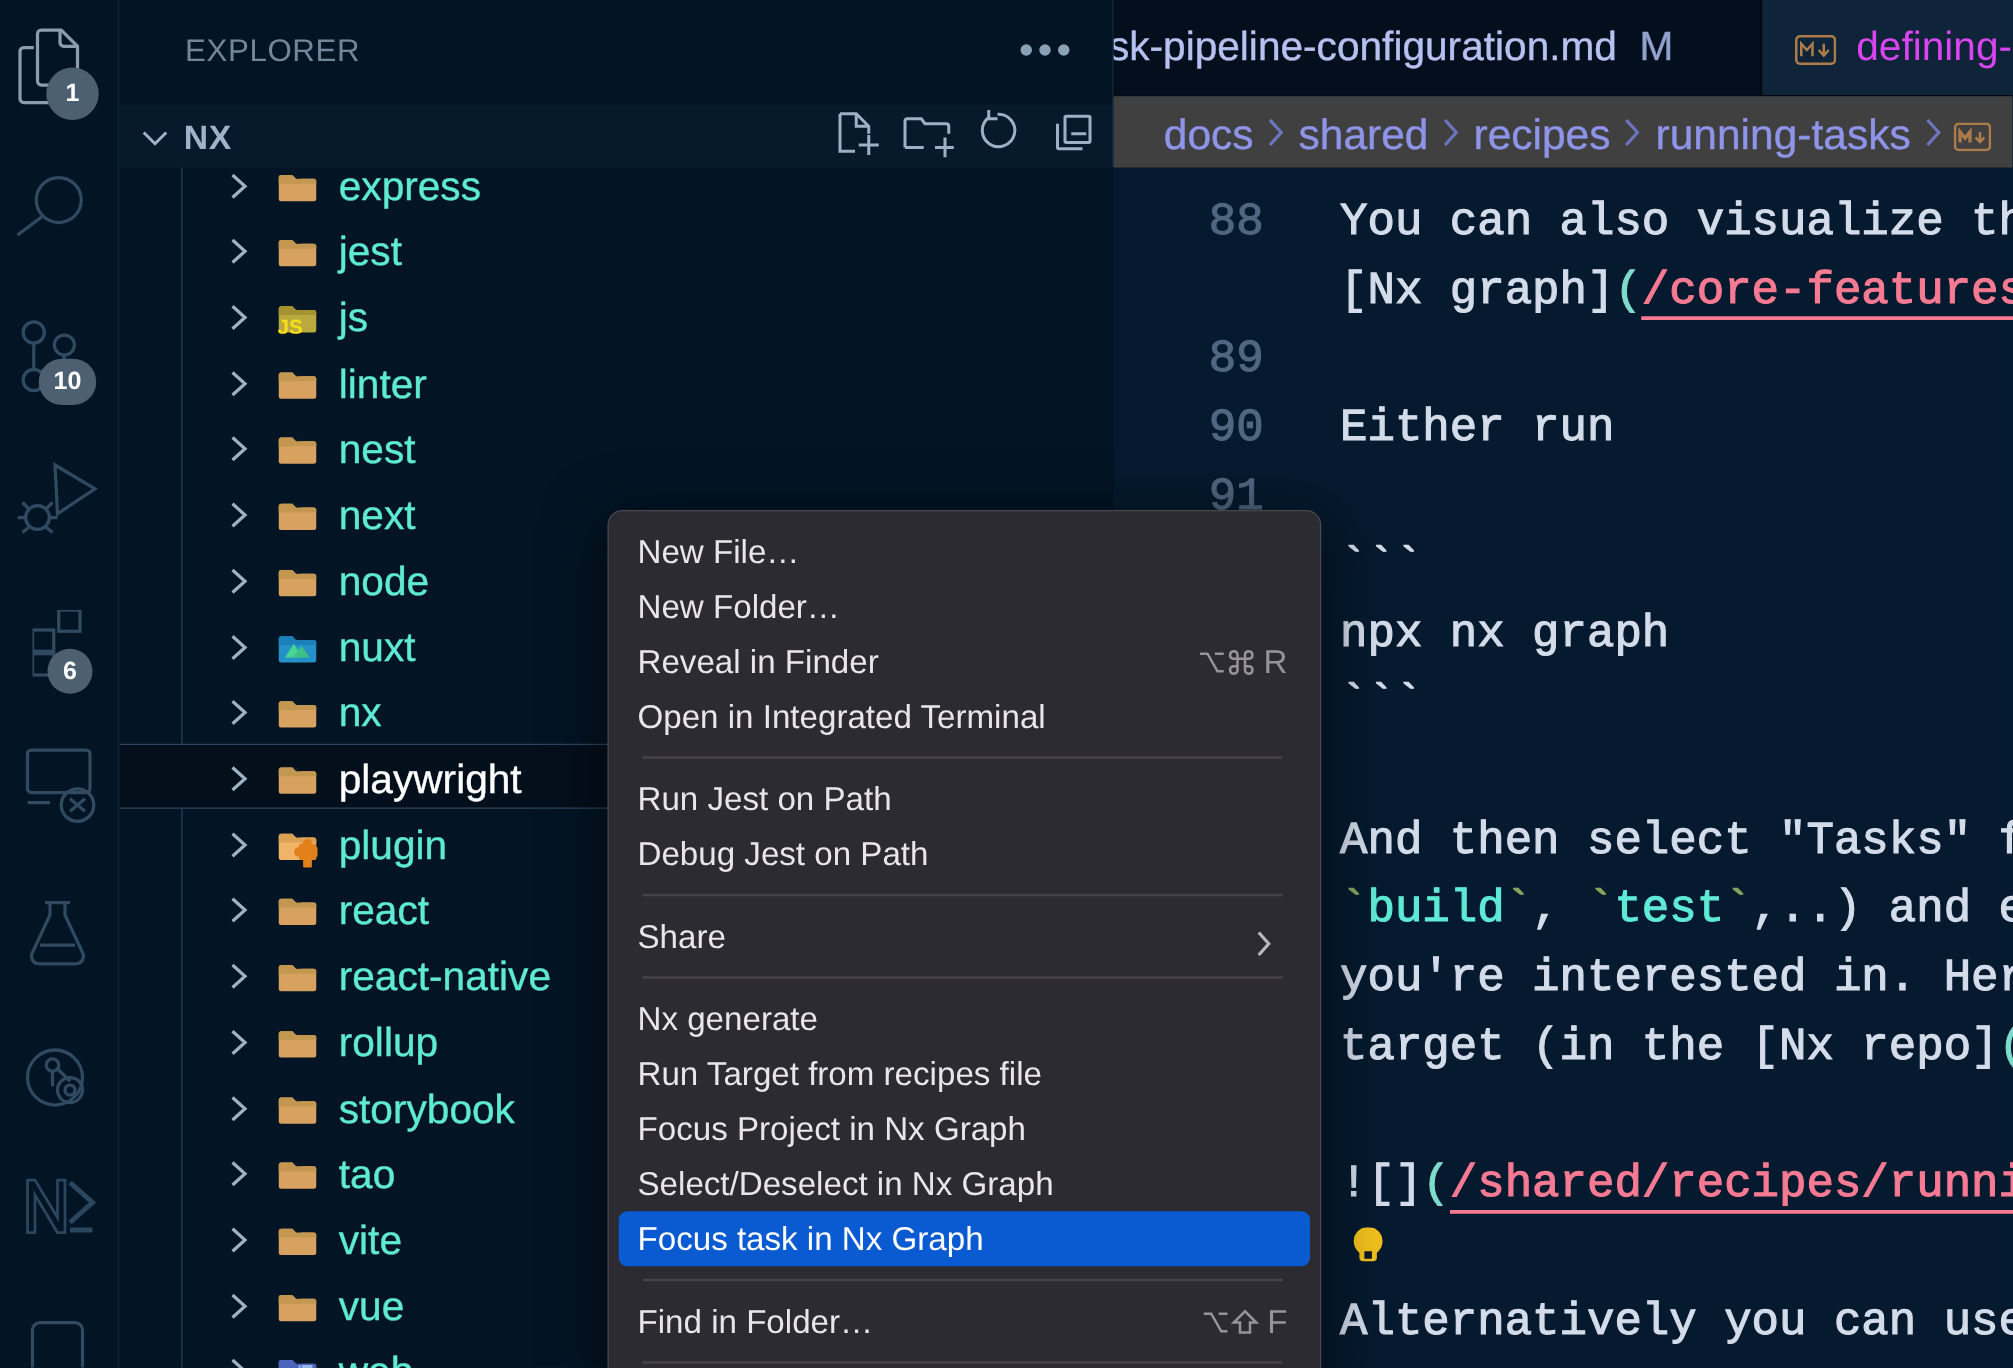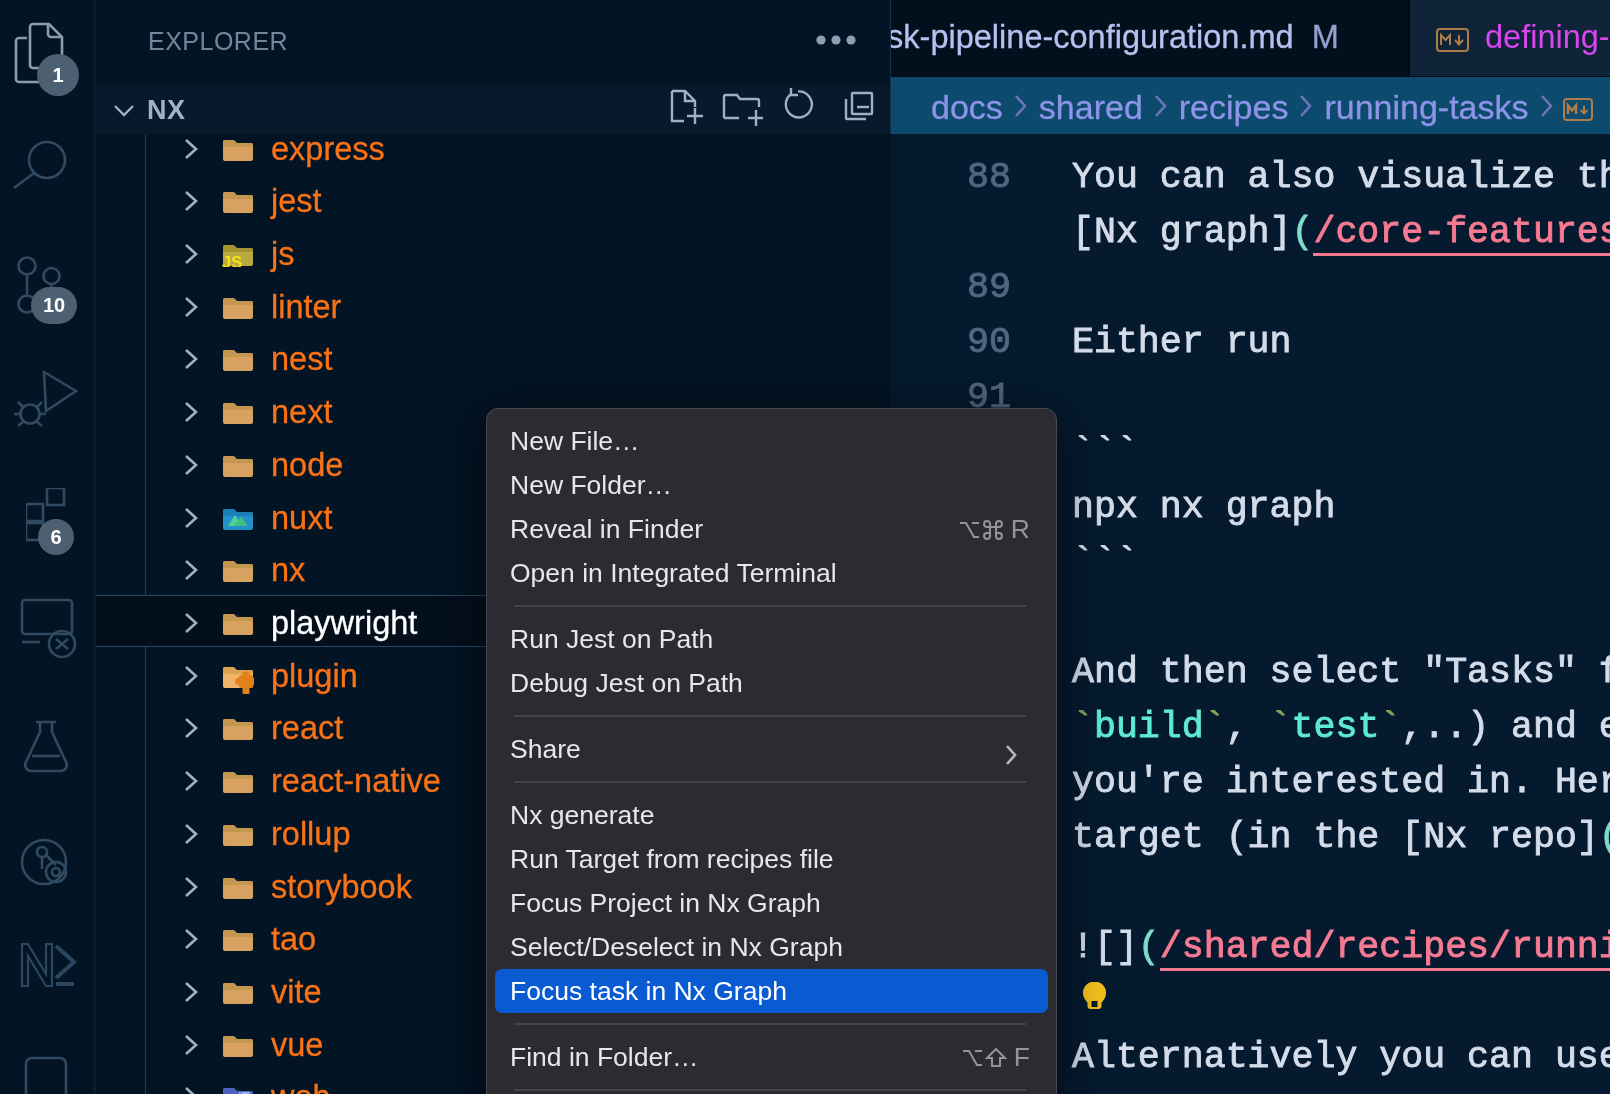--- a/index.html
+++ b/index.html
@@ -20,38 +20,38 @@
   #nxrow { position:absolute; left:0; top:84px; width:795px; height:50px;
     background:#061a2c; }
   #nxlab { position:absolute; left:51px; top:11px; font-size:27px; font-weight:bold;
     color:#9fb3c8; letter-spacing:0.5px; }
   .guide { position:absolute; left:49px; top:134px; width:1px; height:960px;
     background:#24405c; }
 
   .row { position:absolute; left:0; width:795px; height:53px; }
   .row .chev { position:absolute; left:86px; top:13px; }
   .row .fico { position:absolute; left:126px; top:13px; }
-  .row .lab { position:absolute; left:175px; top:9px; font-size:32.5px; color:#f97316;
+  .row .lab { position:absolute; left:175px; top:9px; font-size:32.5px; color:#5eead4;
     -webkit-text-stroke:0.3px currentColor; }
   #selrow { position:absolute; left:0; top:595px; width:795px; height:52px;
     background:#040f1c; border-top:1px solid #2a4763; border-bottom:1px solid #2a4763; }
 
   
   #editor { position:absolute; left:891px; top:0; width:719px; height:1094px;
     background:#051a2e; }
   #tabbar { position:absolute; left:0; top:0; width:719px; height:76px; background:#0f2438; }
   #tab1 { position:absolute; left:0; top:0; width:517px; height:76px; background:#030f1c;
     overflow:hidden; }
   #tab1 .t { position:absolute; left:-31px; top:19px; font-size:32.5px; color:#b6c1f0;
     white-space:pre; -webkit-text-stroke:0.3px currentColor; }
   #tab1 .m { color:#91a1ce; }
   #tab2 { position:absolute; left:519px; top:0; width:200px; height:76px; background:#0f2438;
     overflow:hidden; }
   #tab2 .t { position:absolute; left:75px; top:19px; font-size:32.5px; color:#d946ef; }
-  #crumbs { position:absolute; left:0; top:77px; width:719px; height:57px; background:#0c4a6e;
+  #crumbs { position:absolute; left:0; top:77px; width:719px; height:57px; background:#404040;
     font-size:34px; color:#8e94e8; -webkit-text-stroke:0.3px currentColor; }
   #crumbs span.s { display:inline-block; width:36px; }
 
   #code { position:absolute; left:0; top:134px; width:719px; height:960px;
     font-family:"Liberation Mono", monospace; font-size:36.6px; white-space:pre;
     -webkit-text-stroke:0.9px currentColor; }
   .cl { position:absolute; left:181px; height:55px; line-height:55px; color:#d4dcea; }
   .ln { position:absolute; left:0; width:120px; height:55px; line-height:55px;
     text-align:right; color:#516680; }
   .teal { color:#7fdbca; }

